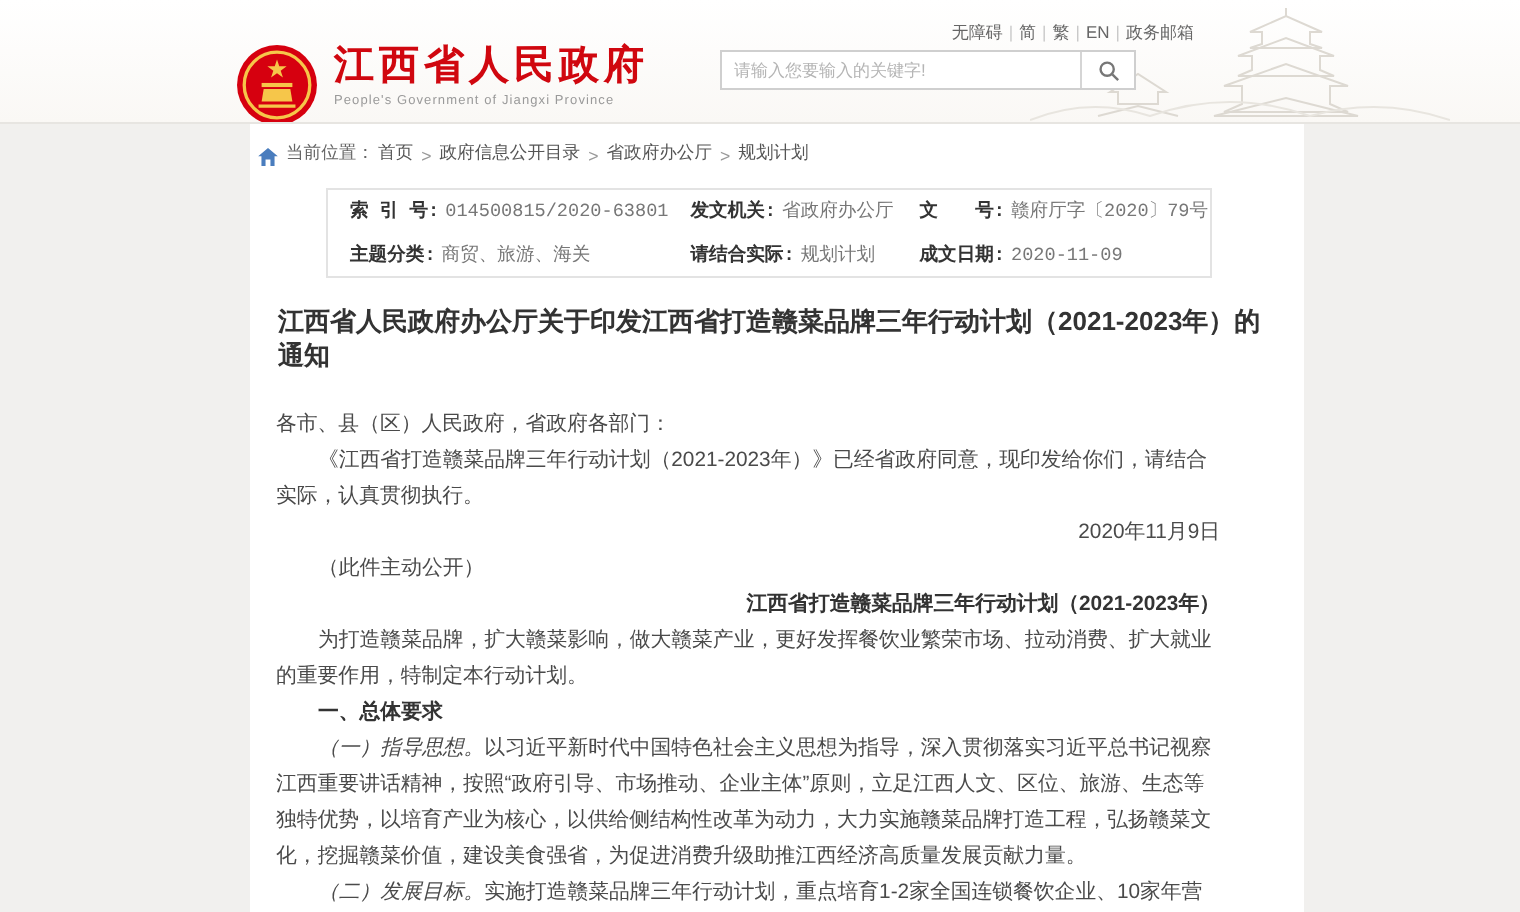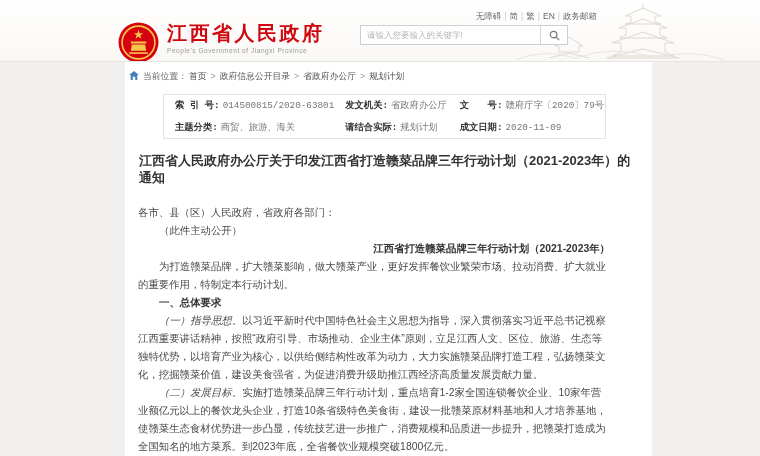--- a/index.html
+++ b/index.html
@@ -18,21 +18,21 @@
   .top-links span.lnk { cursor:pointer; }
   .top-links span.sep { color:#c9c9c9; margin:0 3px; }
   .search-box { position:absolute; left:360px; top:25px; width:208px; height:20px; background:#fff; border:1px solid #cfcfcf; display:flex; }
   .search-box input { flex:1; border:0; outline:none; font-size:8.5px; padding:0 6px; color:#555; background:transparent; font-family:inherit; }
   .search-box input::placeholder { color:#b5b5b5; }
   .search-btn { width:27px; border:0; border-left:1px solid #d5d5d5; background:#fff; display:flex; align-items:center; justify-content:center; cursor:pointer; }
   .watermark { position:absolute; right:35px; top:2px; pointer-events:none; }
 
   
   .content-wrap { position:relative; width:527px; height:394px; margin-left:125px; background:#fff; }
-  .breadcrumb { display:flex; align-items:flex-start; padding:9px 0 6px 4px; font-size:8.8px; color:#666; }
+  .breadcrumb { display:flex; align-items:flex-end; padding:9px 0 6px 4px; font-size:8.8px; color:#666; }
   .breadcrumb .bc-label { margin:0 2px 0 4px; }
   .breadcrumb .bc-link { color:#555; cursor:pointer; }
   .breadcrumb .bc-sep { margin:0 4px; color:#999; }
   .breadcrumb .bc-current { color:#555; }
 
   .meta-table { width:443px; margin:5px 46px 0 38px; border:1px solid #e3e3e3; border-collapse:collapse; background:#fff;font-family:Liberation Mono, monospace; }
   .meta-table td { height:22px; padding-left:11px; font-size:9.3px; white-space:nowrap; vertical-align:middle; }
   .meta-table td .lab { font-weight:bold; color:#333; margin-right:3px; }
   .meta-table td .val { color:#777; }
   .col1 { width:37%; } .col2 { width:27%; } .col3 { width:36%;margin-top:28px; }
@@ -125,20 +125,22 @@
         <td class="col2"><span class="lab">请结合实际:</span><span class="val">规划计划</span></td>
         <td class="col3"><span class="lab">成文日期:</span><span class="val">2020-11-09</span></td>
       </tr>
     </tbody>
       </table>
 
     <h1 class="doc-title">江西省人民政府办公厅关于印发江西省打造赣菜品牌三年行动计划（2021-2023年）的通知</h1>
 
     <div class="doc-body">
       <p class="no-indent">各市、县（区）人民政府，省政府各部门：</p>
+      <p>《江西省打造赣菜品牌三年行动计划（2021-2023年）》已经省政府同意，现印发给你们，请结合实际，认真贯彻执行。</p>
+      <p class="date">2020年11月9日</p>
       <p>（此件主动公开）</p>
       <p class="subtitle">江西省打造赣菜品牌三年行动计划（2021-2023年）</p>
       <p>为打造赣菜品牌，扩大赣菜影响，做大赣菜产业，更好发挥餐饮业繁荣市场、拉动消费、扩大就业的重要作用，特制定本行动计划。</p>
       <p class="h">一、总体要求</p>
       <p><em>（一）指导思想。</em><span>以习近平新时代中国特色社会主义思想为指导，深入贯彻落实习近平总书记视察江西重要讲话精神，按照“政府引导、市场推动、企业主体”原则，立足江西人文、区位、旅游、生态等独特优势，以培育产业为核心，以供给侧结构性改革为动力，大力实施赣菜品牌打造工程，弘扬赣菜文化，挖掘赣菜价值，建设美食强省，为促进消费升级助推江西经济高质量发展贡献力量。</span></p>
       <p><em>（二）发展目标。</em><span>实施打造赣菜品牌三年行动计划，重点培育1-2家全国连锁餐饮企业、10家年营业额亿元以上的餐饮龙头企业，打造10条省级特色美食街，建设一批赣菜原材料基地和人才培养基地，使赣菜生态食材优势进一步凸显，传统技艺进一步推广，消费规模和品质进一步提升，把赣菜打造成为全国知名的地方菜系。到2023年底，全省餐饮业规模突破1800亿元。</span></p>
 
     </div>
   </div>
 </div>

